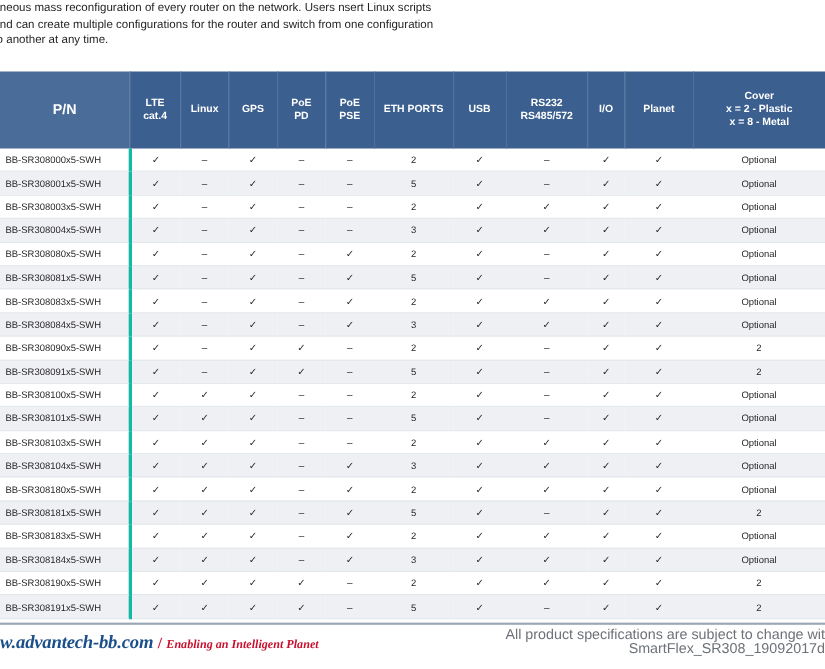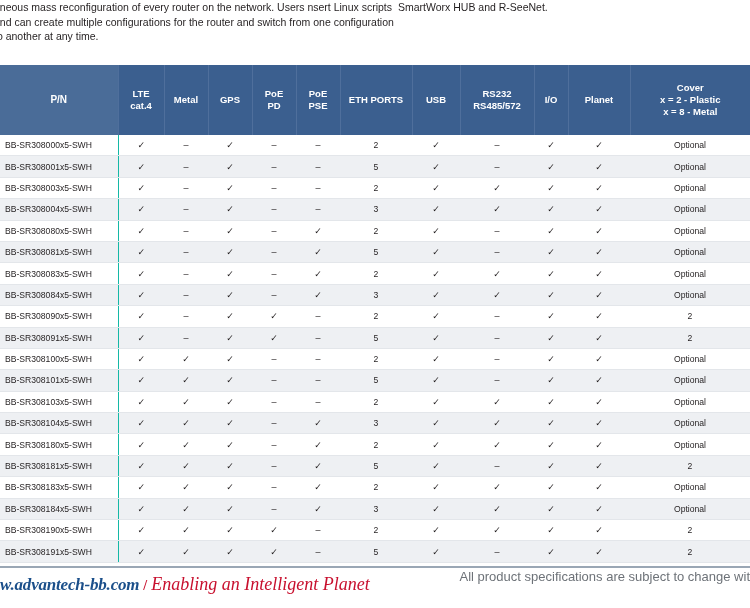--- a/index.html
+++ b/index.html
@@ -70,21 +70,21 @@
     text-align: center;
     vertical-align: middle;
     height: 66px;
     padding: 2px 1px;
     line-height: 12px;
     border-right: 1px solid #4f6f9c;
   }
   table.spec thead th:last-child { border-right: none; }
   table.spec thead th.pn {
     background: #4a6c98;
-    font-size: 10px;
+    font-size: 13px;
   }
   table.spec thead th .sub {
     display: block;
     font-weight: bold;
   }
   table.spec tbody td {
     font-size: 8.6px;
     height: 20.4px;
     padding: 0 2px;
     text-align: center;
@@ -95,21 +95,21 @@
   table.spec tbody td.pn {
     text-align: left;
     padding-left: 5px;
     font-size: 8.6px;
     color: #231f20;
   }
   table.spec tbody tr.alt td {
     background: #eef0f3;
   }
   table.spec tbody tr td:first-child {
-    border-right: 1px solid #14b8a6;
+    border-right: 3px solid #14b8a6;
   }
   .check { font-size: 9px; color: #231f20; }
   .dash { font-size: 9px; color: #231f20; }
 
   
   .footer-rule {
     position: absolute;
     left: 0px;
     top: 566px;
     width: 750px;
@@ -140,45 +140,42 @@
   .brand-sep {
     font-family: "Liberation Serif", serif;
     font-weight: bold;
     font-size: 14px;
     color: #c8102e;
     padding: 0 4px;
   }
   .tagline {
     font-family: "Liberation Serif", serif;
     font-style: italic;
-    font-weight: normal;
-    font-size: 18px;
+    font-weight: bold;
+    font-size: 11px;
     color: #c8102e;
   }
   .footer-right {
     position: absolute;
     right: 0px;
     top: 0px;
     text-align: right;
     font-size: 13px;
     color: #6d7278;
     line-height: 13px;
   }
 </style>
 </head>
 <body>
 
 <div class="page">
 
   <div class="intro">
     <div class="intro-col-left">
       <p>aneous mass reconfiguration of every router on the network. Users nsert Linux scripts and can create multiple configurations for the router and switch from one configuration to another at any time.</p>
-    </div>
-    <div class="intro-col-right">
-      <p>SmartWorx HUB and R-SeeNet.</p>
     </div>
   </div>
 
   <div class="table-wrap">
     <table class="spec">
       <colgroup>
         <col style="width:118px">
         <col style="width:46px">
         <col style="width:44px">
         <col style="width:44px">
@@ -194,21 +191,21 @@
       <thead>
         <tr>
           <th class="pn">
             <span>P/N</span>
           </th>
           <th>
             <span>LTE</span>
             <span class="sub">cat.4</span>
           </th>
           <th>
-            <span>Metal</span>
+            <span>Linux</span>
           </th>
           <th>
             <span>GPS</span>
           </th>
           <th>
             <span>PoE</span>
             <span class="sub">PD</span>
           </th>
           <th>
             <span>PoE</span>
@@ -522,16 +519,17 @@
     </table>
   </div>
 
   <div class="footer-rule"></div>
   <div class="footer">
     <div class="footer-left">
       <span class="brand">w.advantech-bb.com</span><span class="brand-sep">/</span><span class="tagline">Enabling an Intelligent Planet</span>
     </div>
     <div class="footer-right">
       <div>All product specifications are subject to change wit</div>
+      <div>SmartFlex_SR308_19092017d</div>
     </div>
   </div>
 
 </div>
 
 </body></html>

